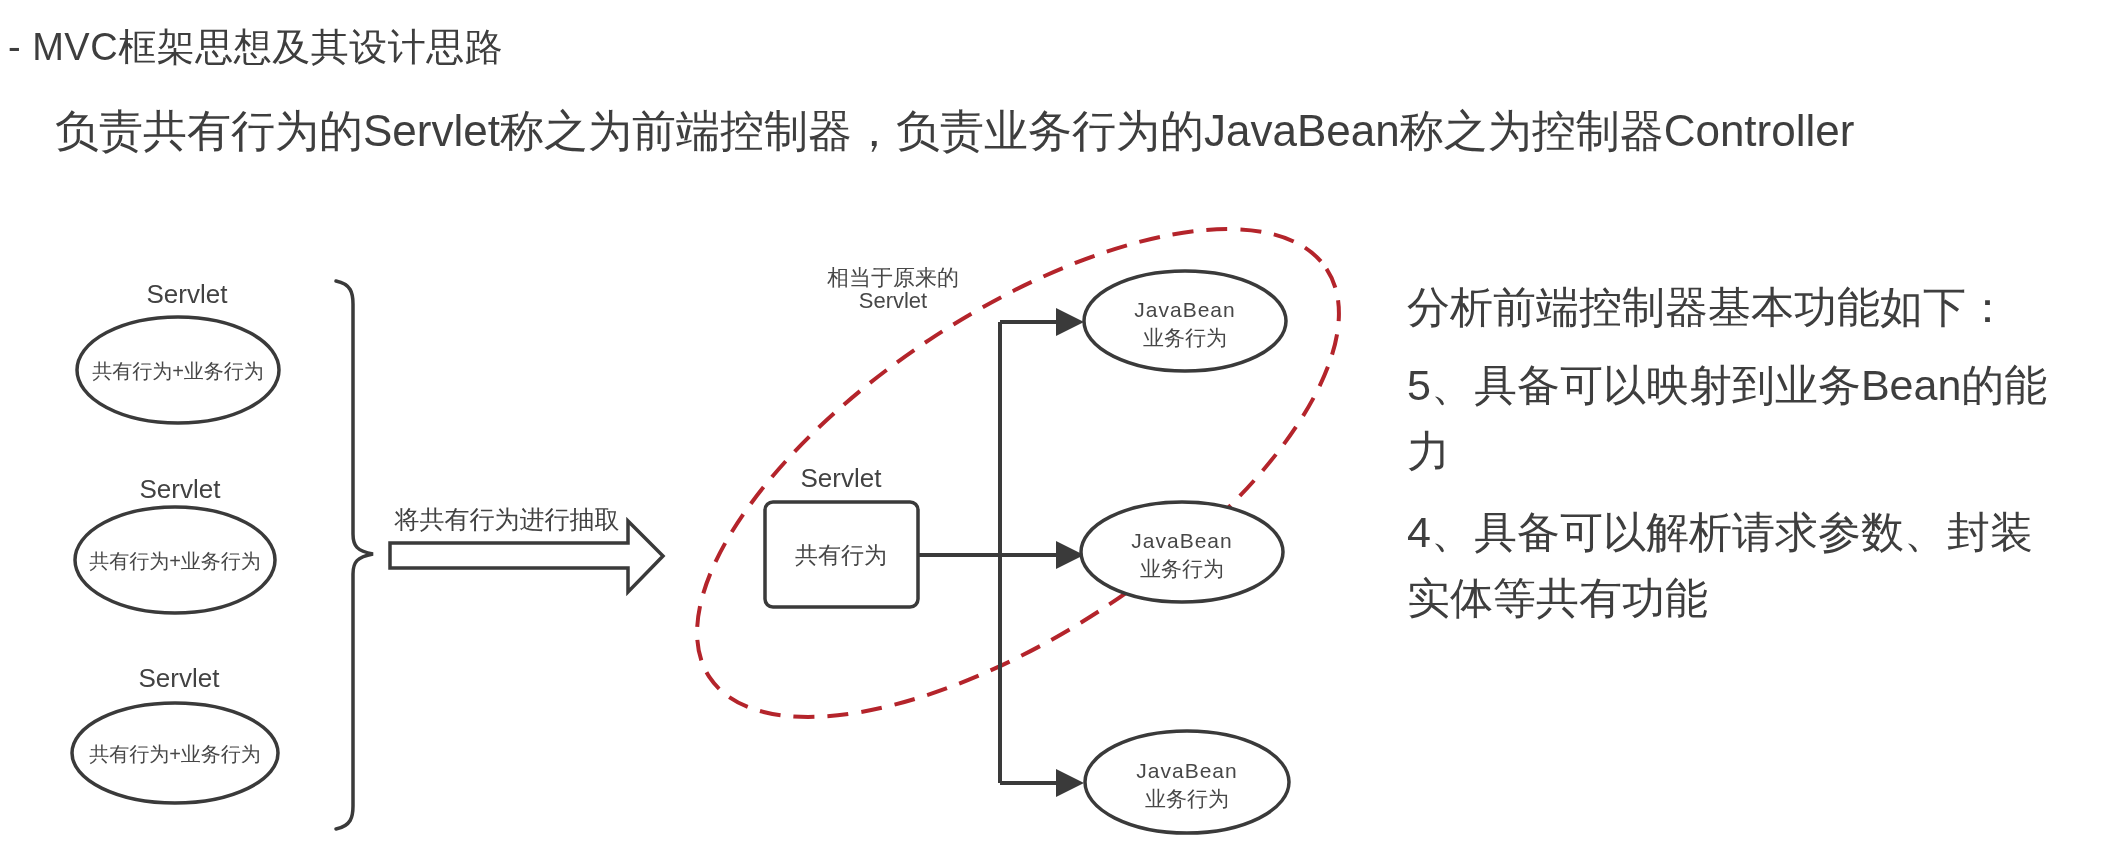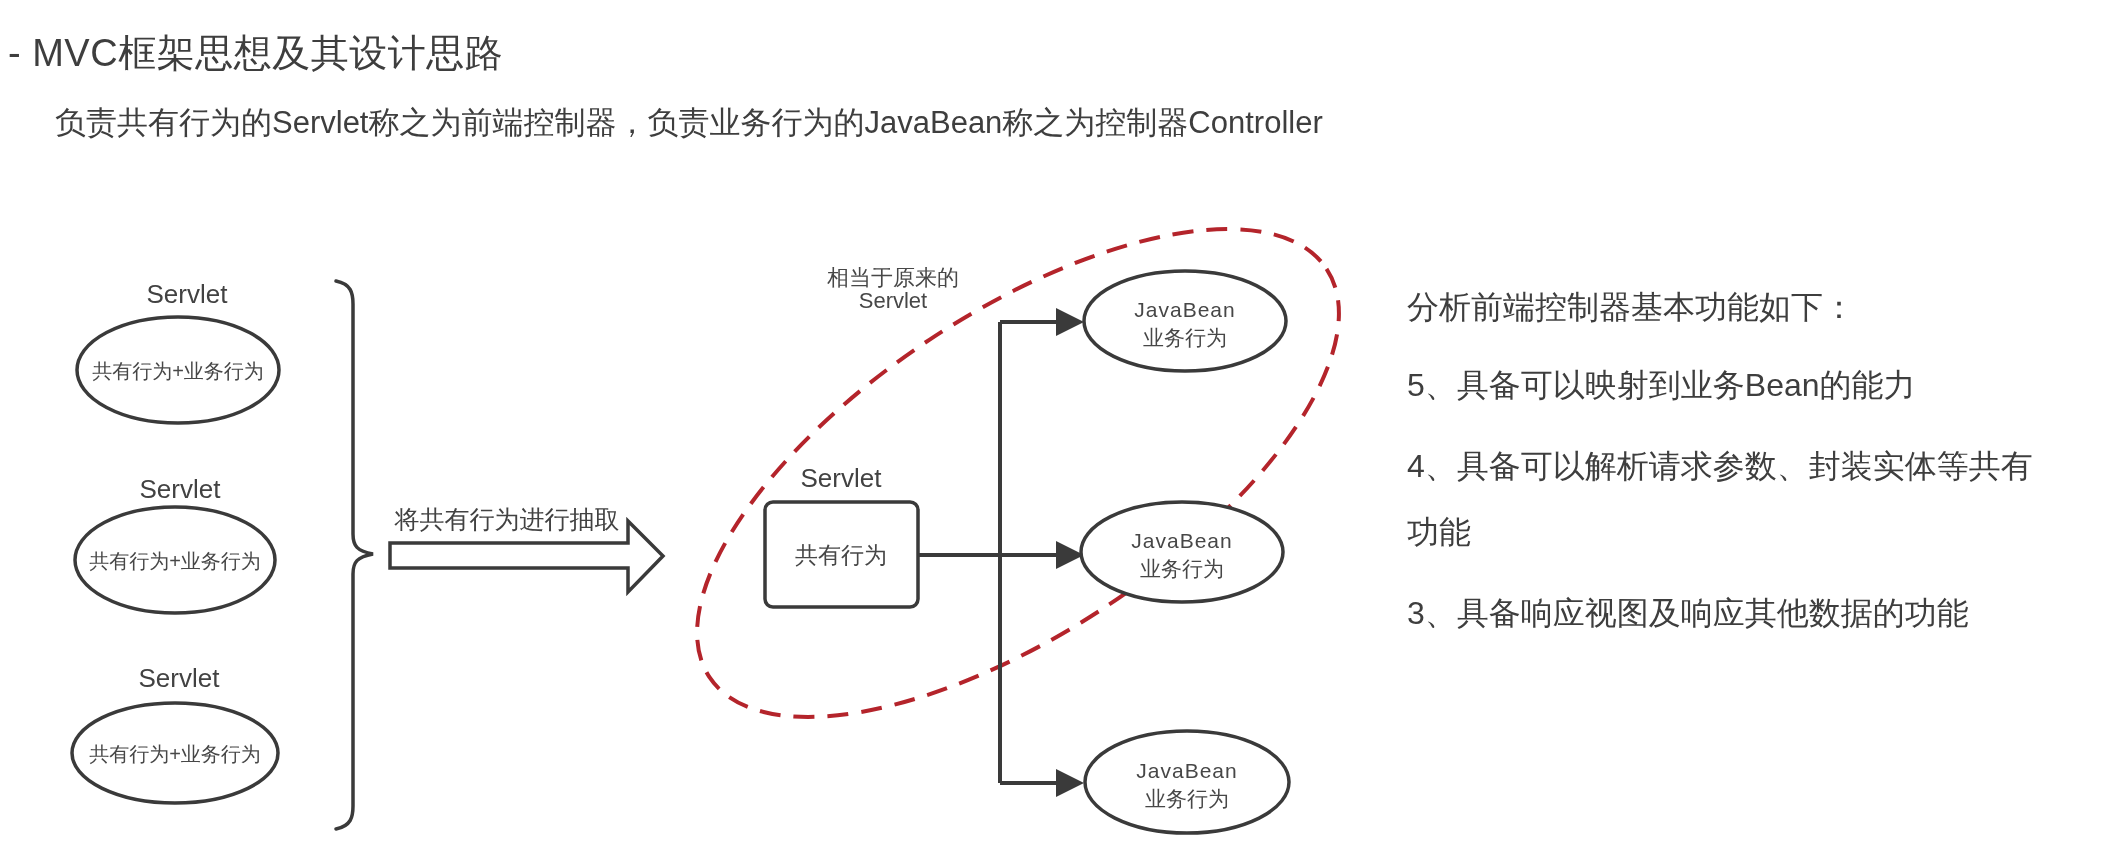--- a/index.html
+++ b/index.html
@@ -5,32 +5,32 @@
   html,body { margin:0; padding:0; }
   body {
     width:2115px; height:855px;
     background:#ffffff;
     font-family:"Liberation Sans", sans-serif;
     overflow:hidden;
     position:relative;
   }
   .abs { position:absolute; }
   .title {
-    left:8px; top:28px;
+    left:8px; top:22px;
     font-size:38px; color:#3e3e3e;
     white-space:nowrap; letter-spacing:0.5px;
   }
   .subtitle {
     left:55px; top:102px;
-    font-size:31px; color:#3e3e3e;
+    font-size:44px; color:#3e3e3e;
     white-space:nowrap;
   }
   .notes {
     left:1407px; top:274px; width:650px;
-    font-size:32px; line-height:66px; color:#3e3e3e;
+    font-size:43px; line-height:66px; color:#3e3e3e;
   }
   .notes p { margin:0 0 15px 0; }
   .notes p.heading { margin:0 0 12px 0; }
   svg { position:absolute; left:0; top:0; }
   svg text { font-family:"Liberation Sans", sans-serif; fill:#474747; }
   .shape   { fill:#ffffff; stroke:#3a3a3a; stroke-width:3.5; }
   .conn    { fill:none; stroke:#3a3a3a; stroke-width:4; }
   .arrhead { fill:#3a3a3a; stroke:none; }
   .svlabel { font-size:26px; text-anchor:middle; fill:#424242; }
   .eltext  { font-size:20px; text-anchor:middle; }
@@ -105,14 +105,13 @@
     <text class="jbline jbname" x="1187" y="778">JavaBean</text>
     <text class="jbline" x="1187" y="806">业务行为</text>
   </g>
 
 </svg>
 
 <div class="abs notes">
   <p class="heading">分析前端控制器基本功能如下：</p>
   <p class="item">5、具备可以映射到业务Bean的能力</p>
   <p class="item">4、具备可以解析请求参数、封装实体等共有功能</p>
-  <p class="item">3、具备响应视图及响应其他数据的功能</p>
 </div>
 
 </body></html>

